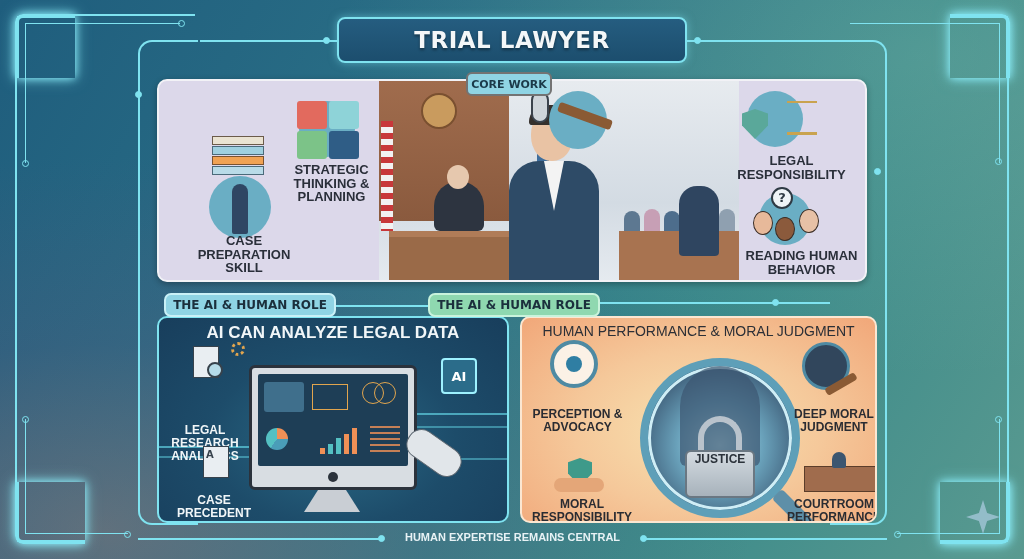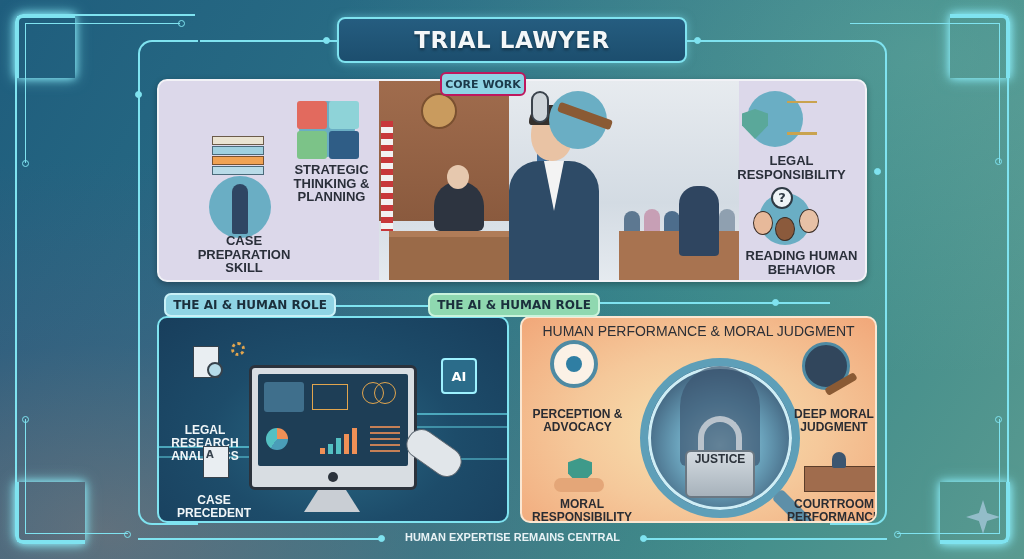--- a/index.html
+++ b/index.html
@@ -31,22 +31,22 @@
     color: #f4f7f8; font-family: "DejaVu Sans", sans-serif; font-weight: bold; font-size: 23px; letter-spacing: 0.5px;
     text-shadow: 0 2px 3px rgba(0,0,0,0.4);
   }
 
   .core-panel {
     position: absolute; left: 157px; top: 79px; width: 710px; height: 203px;
     background: #dcd8ea; border: 2px solid #f2f2f6; border-radius: 10px; overflow: hidden;
     box-shadow: 0 2px 6px rgba(0,0,0,0.3);
   }
   .core-tab {
-    position: absolute; left: 440px; top: 72px; width: 86px; height: 24px;
-    background: #8fd4e4; border: 2px solid #be185d; border-radius: 6px;
+    position: absolute; left: 466px; top: 72px; width: 86px; height: 24px;
+    background: #8fd4e4; border: 2px solid #737373; border-radius: 6px;
     display: flex; align-items: center; justify-content: center; z-index: 5;
   }
   .core-tab span { font-weight: bold; font-size: 11px; color: #1b3a4a; }
 
   .label { position: absolute; text-align: center; font-weight: bold; color: #2a2f3a; line-height: 1.05; font-family: "Liberation Sans", sans-serif; }
   .circle { position: absolute; border-radius: 50%; background: #6aaec4; }
 
   .court-scene { position: absolute; left: 220px; top: 0; width: 360px; height: 203px;
     background: linear-gradient(180deg, #e7ebef 0%, #d3dbe3 60%, #e6ebf0 100%); }
   .wall-wood { position: absolute; left: 0; top: 0; width: 130px; height: 140px; background: linear-gradient(180deg, #a06c4d, #8a5a3e); }
@@ -209,20 +209,21 @@
 <div class="frame-line" style="left:600px;top:302px;width:230px;border-top-width:2px;"></div>
 <div class="dot filled" style="left:772px;top:299px;"></div>
 <div class="section-tab" style="left:164px;top:293px;width:172px;background:#8fd4e4;border:2px solid #c9f1f7;">
   <span>THE AI &amp; HUMAN ROLE</span>
 </div>
 <div class="section-tab" style="left:428px;top:293px;width:172px;background:#8fd8b0;border:2px solid #c9f3dc;">
   <span>THE AI &amp; HUMAN ROLE</span>
 </div>
 
 <div class="ai-panel">
+  <div class="heading">AI CAN ANALYZE LEGAL DATA</div>
   <div class="circuit" style="left:0;top:128px;width:90px;"></div>
   <div class="circuit" style="left:0;top:138px;width:90px;opacity:0.5;"></div>
   <div class="circuit" style="left:258px;top:95px;width:94px;"></div>
   <div class="circuit" style="left:258px;top:108px;width:94px;opacity:0.5;"></div>
   <div class="circuit" style="left:258px;top:140px;width:94px;opacity:0.5;"></div>
 
   <div style="position:absolute;left:34px;top:28px;width:26px;height:32px;background:#e9eef2;border:1px solid #37424c;"></div>
   <div style="position:absolute;left:48px;top:44px;width:16px;height:16px;border-radius:50%;border:2px solid #37424c;background:#b6dbe8;"></div>
   <div style="position:absolute;left:72px;top:24px;width:14px;height:14px;border-radius:50%;border:3px dotted #e1a54e;"></div>
   <div class="ai-label" style="left:6px;top:70px;width:80px;margin-top:36px;">LEGAL RESEARCH ANALYTICS</div>

